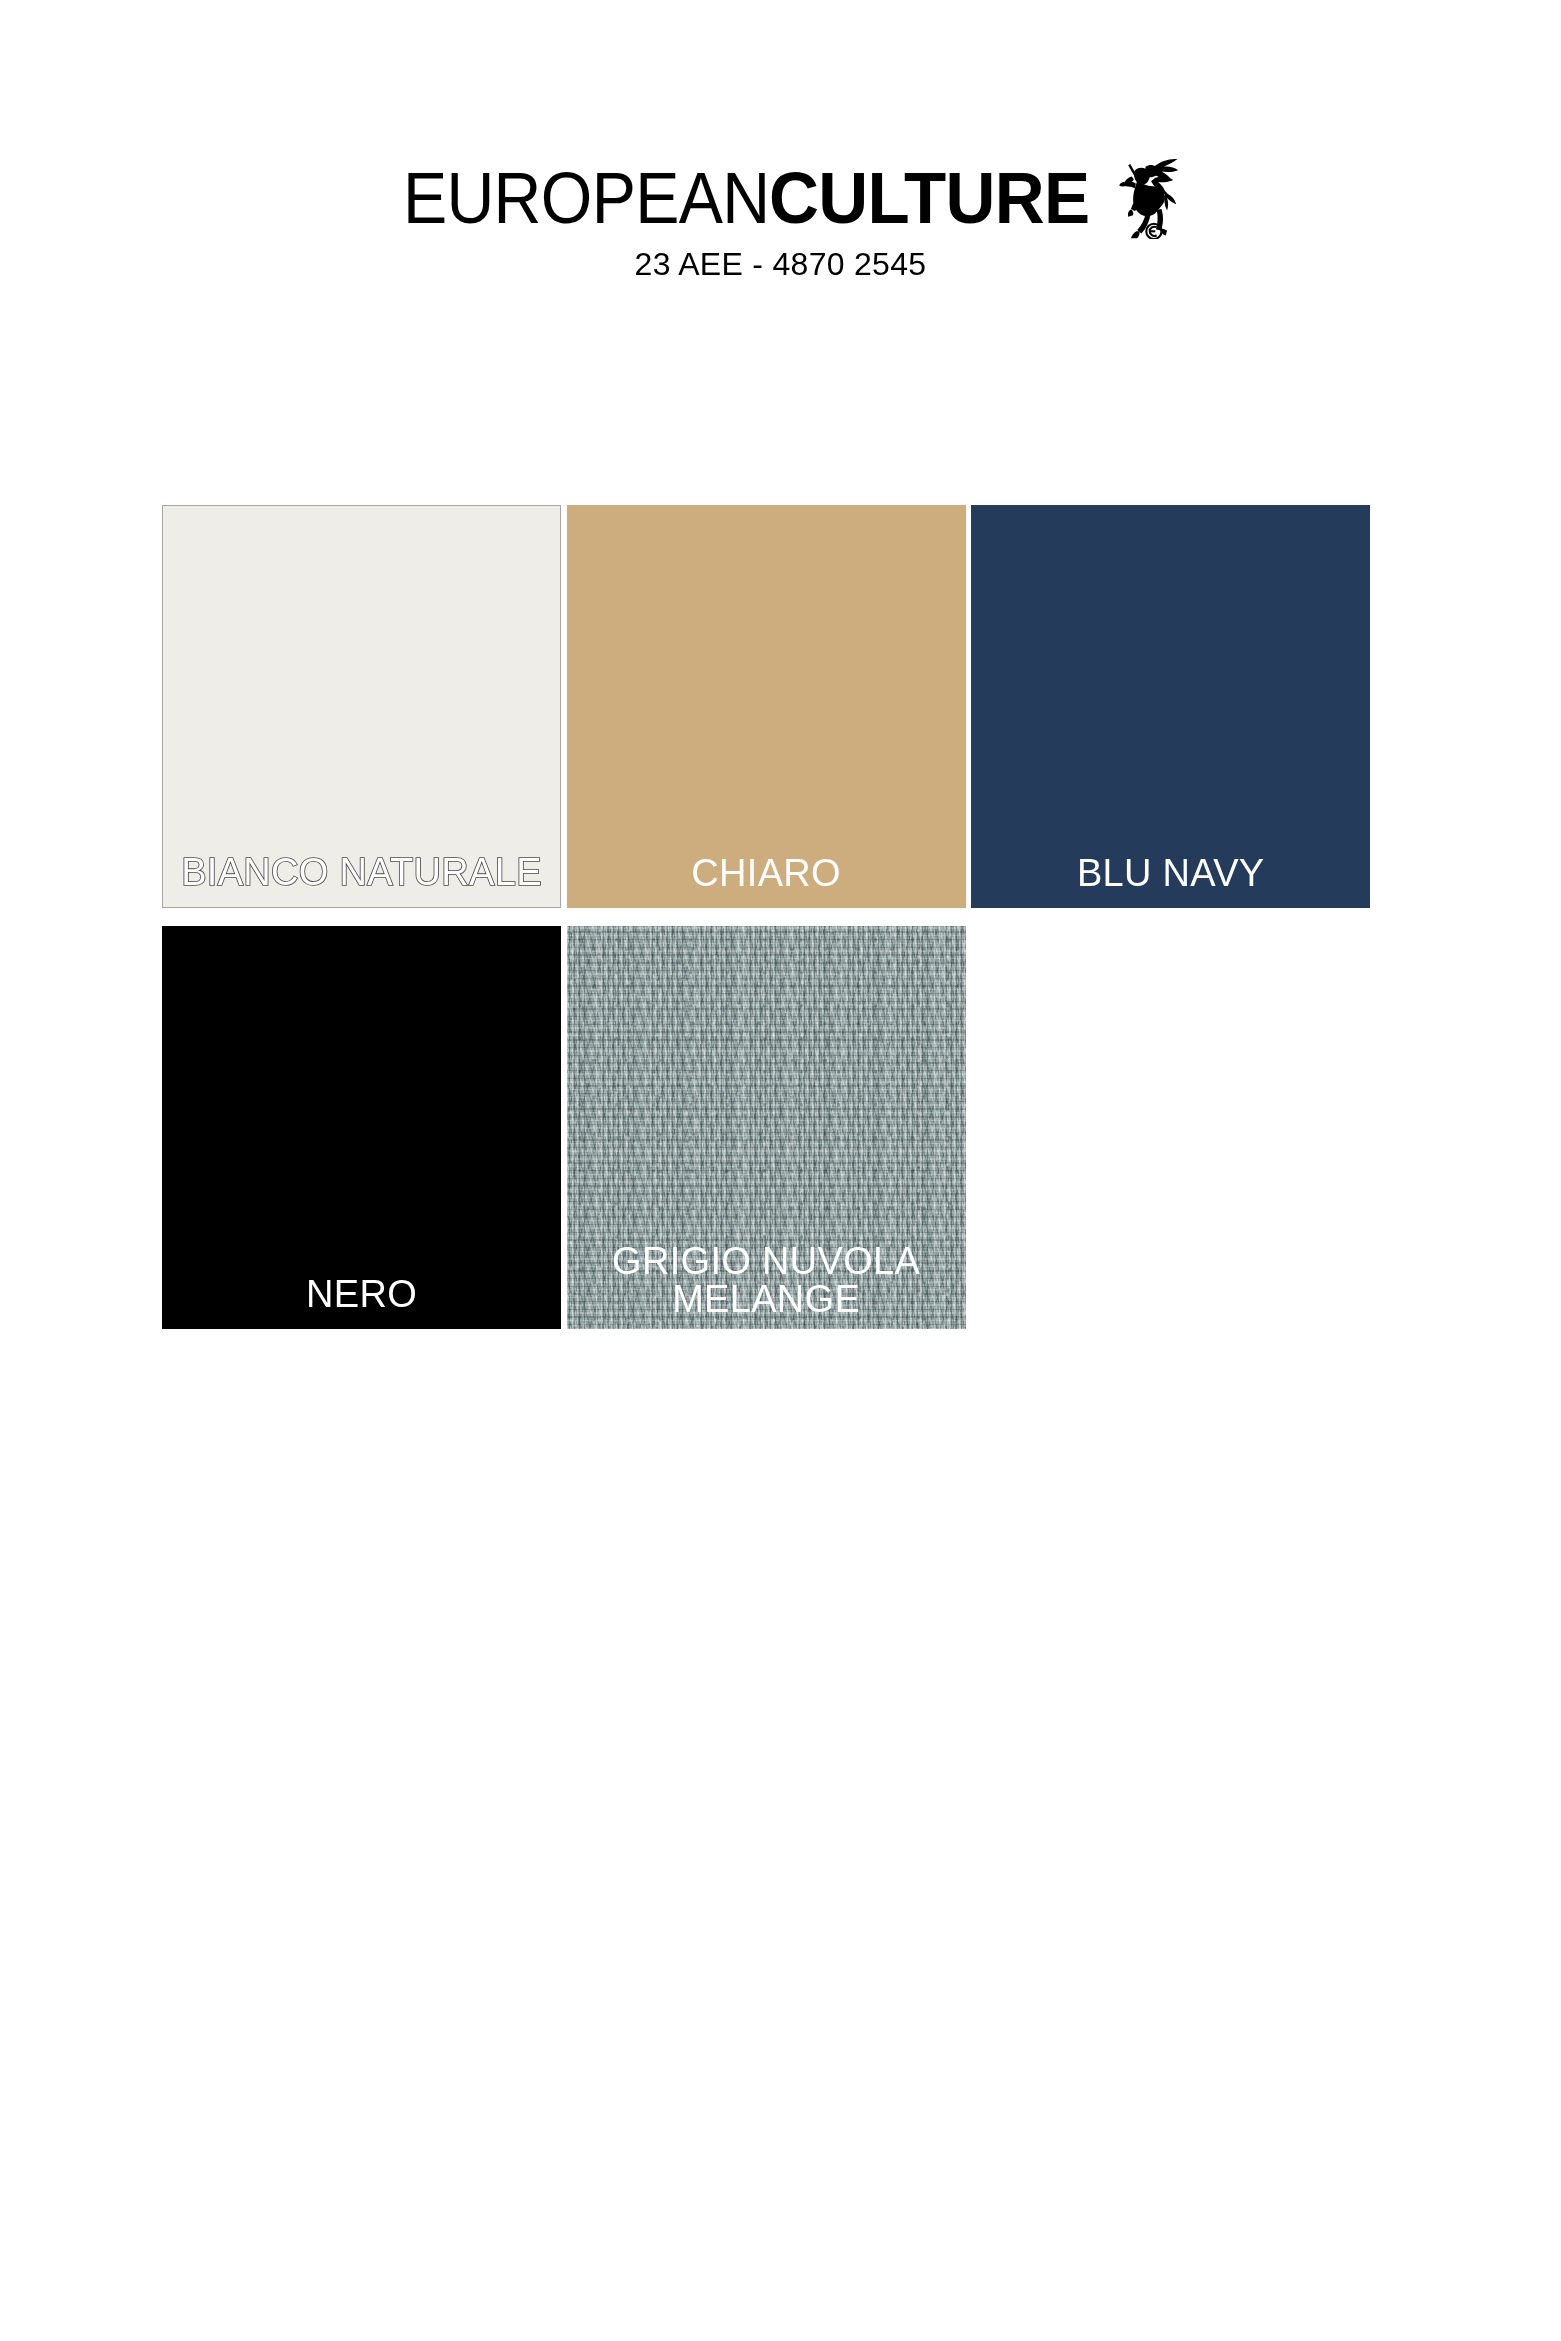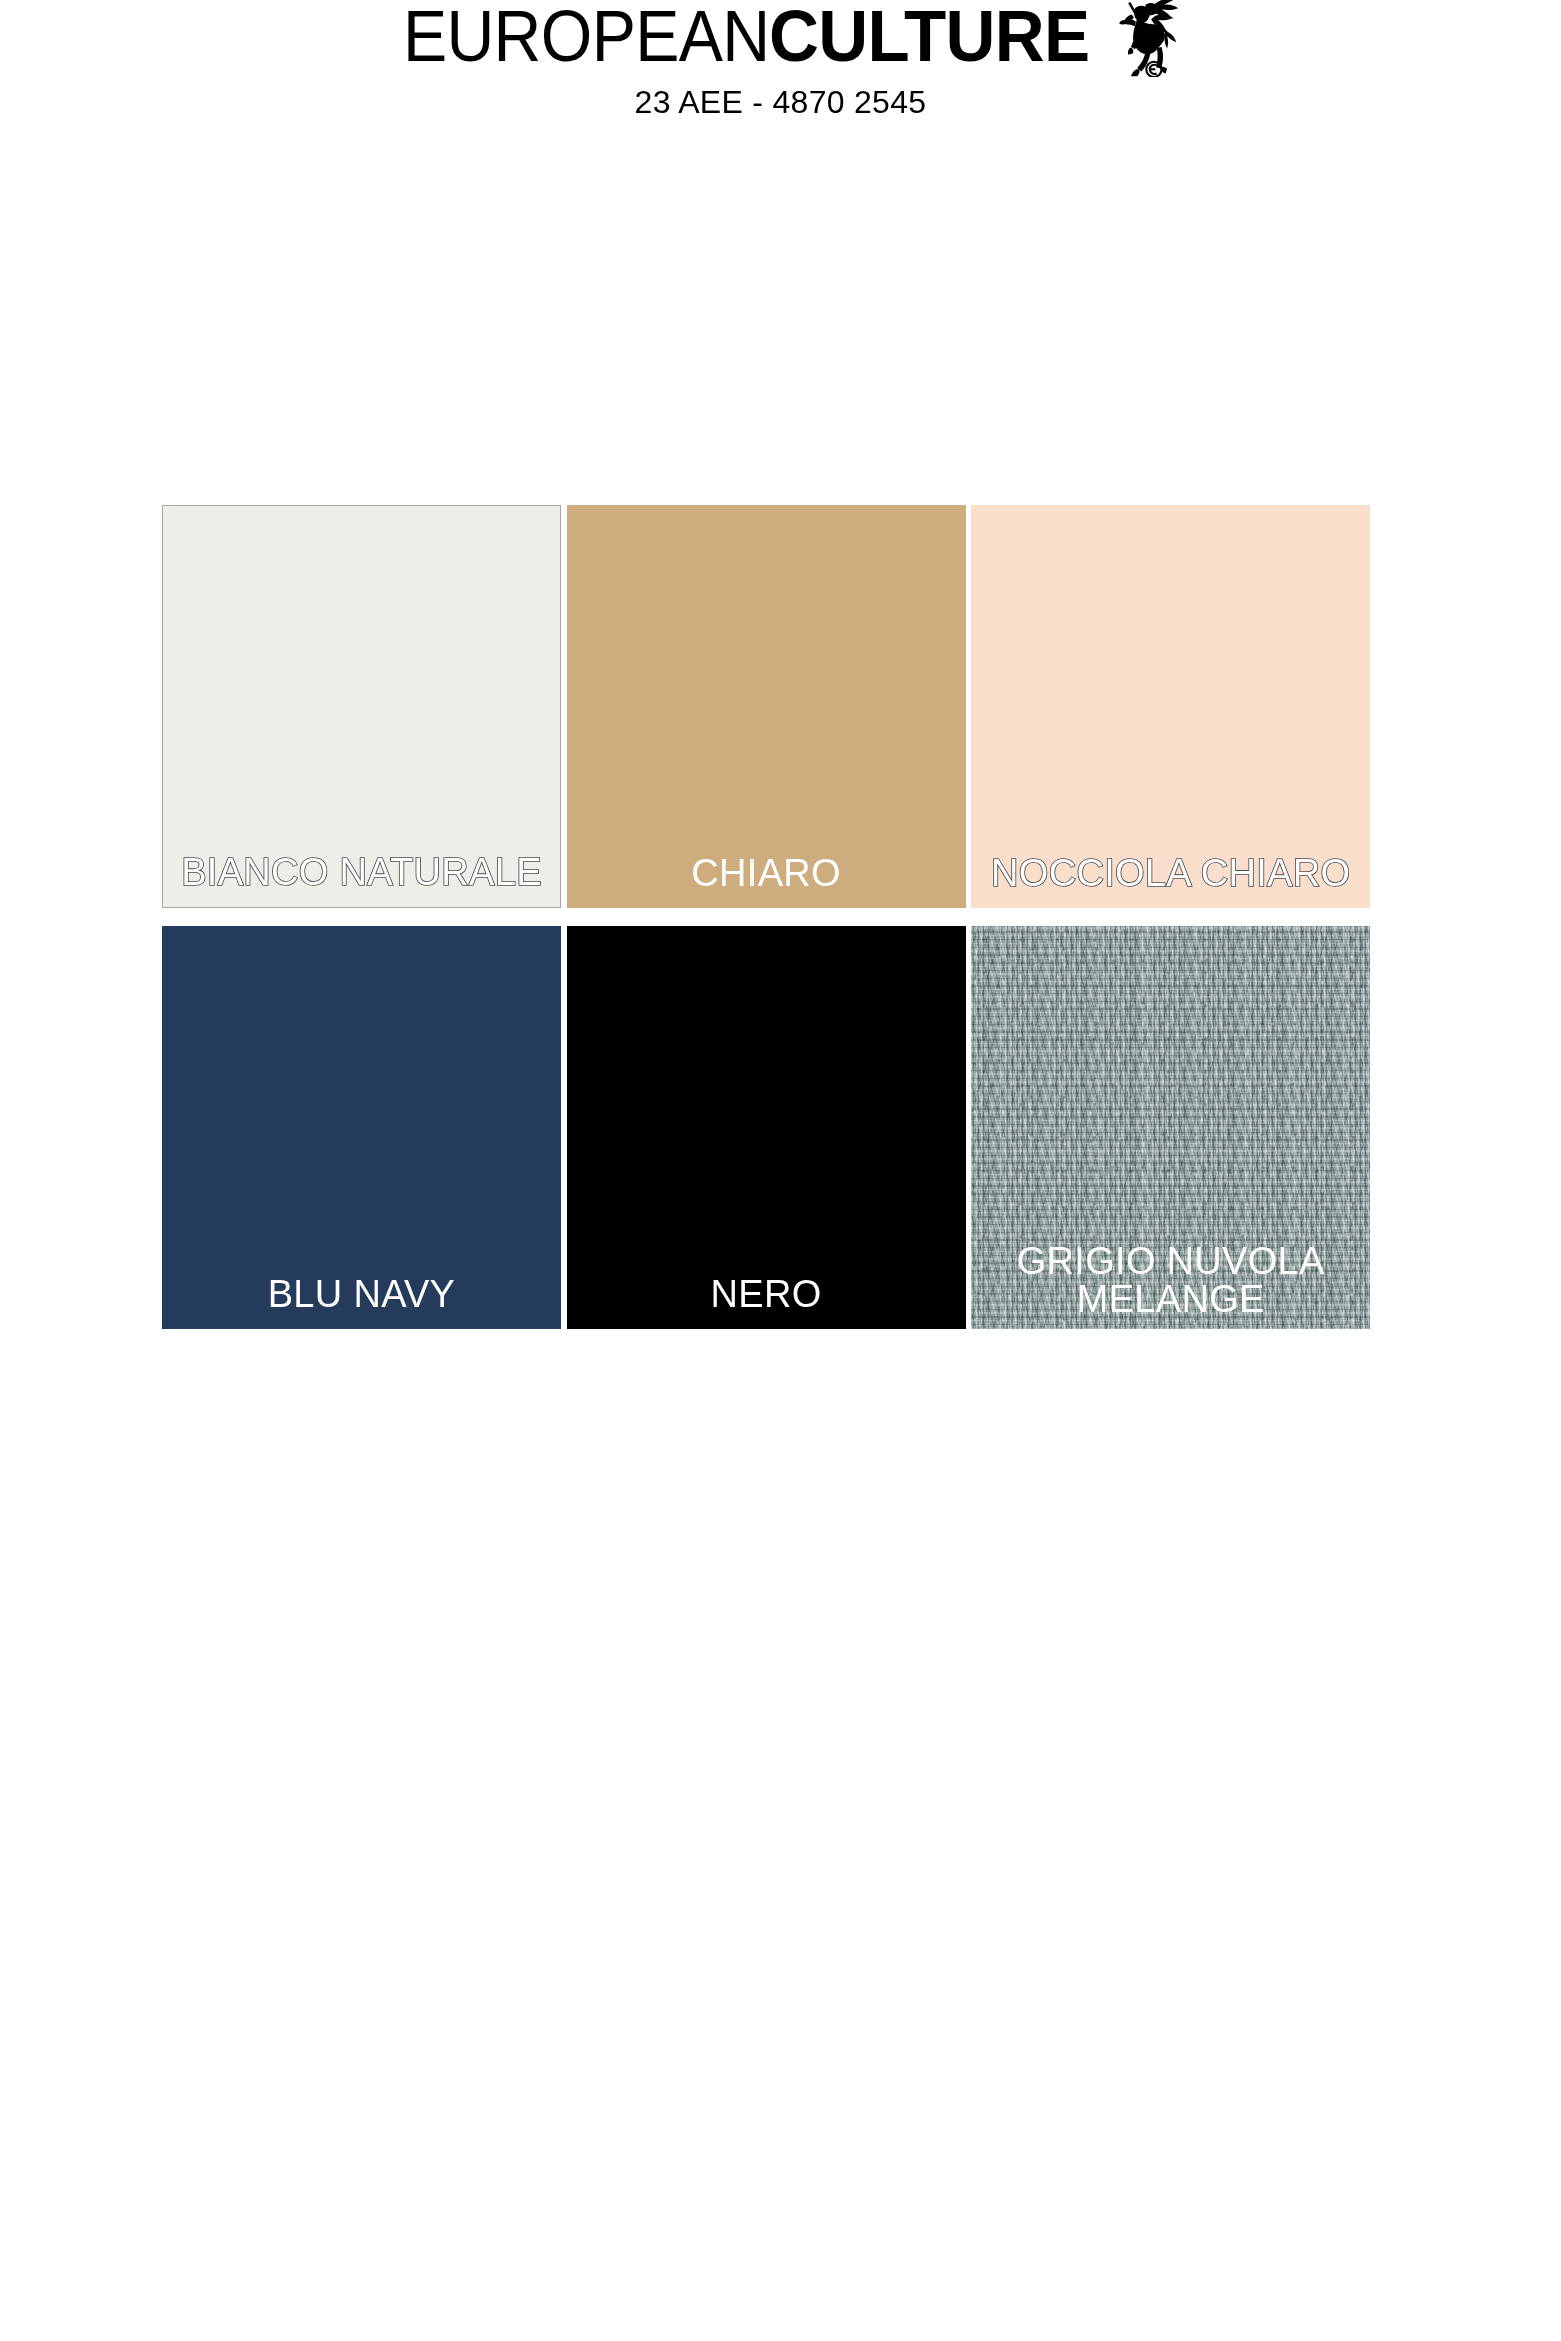--- a/index.html
+++ b/index.html
@@ -12,20 +12,21 @@
     width: 1561px;
     height: 2342px;
     font-family: "Liberation Sans", sans-serif;
     color: #000000;
     overflow: hidden;
     position: relative;
   }
 
   
   .header {
+    padding-top: 162px;
     text-align: center;
   }
   .brand {
     display: inline-flex;
     align-items: flex-start;
     justify-content: center;
     line-height: 1;
   }
   .brand-word {
     font-size: 72px;
@@ -194,23 +195,20 @@
 <div class="grid">
 
   <div class="swatch bordered" style="background:#EFEDE8">
     <div class="swatch-label outlined">BIANCO NATURALE</div>
   </div>
 
   <div class="swatch" style="background:#CDAC7E">
     <div class="swatch-label">CHIARO</div>
   </div>
 
-  <div class="swatch" style="background:#F8DECB">
-    <div class="swatch-label outlined">NOCCIOLA CHIARO</div>
-  </div>
 
 
   <div class="swatch" style="background:#253B5C">
     <div class="swatch-label">BLU NAVY</div>
   </div>
 
   <div class="swatch" style="background:#000000">
     <div class="swatch-label">NERO</div>
   </div>
 

